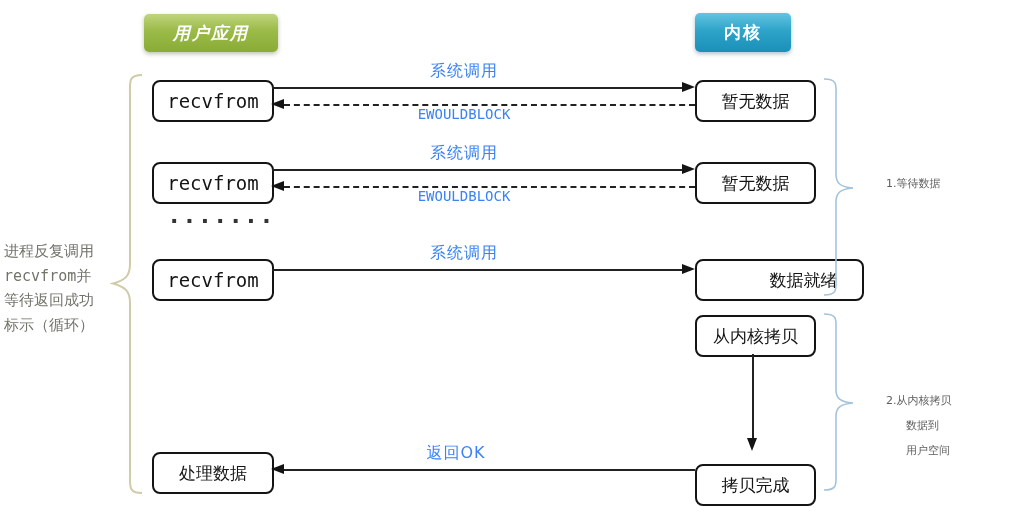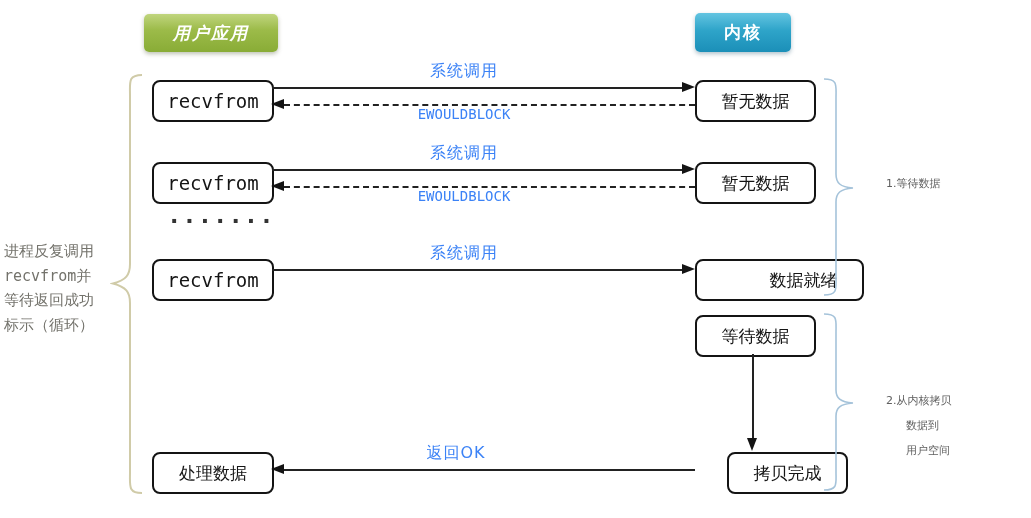--- a/index.html
+++ b/index.html
@@ -81,24 +81,24 @@
   <div class="lbl mono" style="left:464px;top:188px;">EWOULDBLOCK</div>
 
   <div class="dots">·······</div>
 
   <div class="nbox mono" style="left:152px;top:259px;width:118px;height:38px;">recvfrom</div>
   <div class="nbox" style="left:695px;top:259px;width:117px;height:38px;padding-left:48px;">数据就绪</div>
   <div class="hline" style="left:272px;top:269px;width:412px;"></div>
   <div class="ah r" style="left:682px;top:264px;"></div>
   <div class="lbl" style="left:464px;top:243px;">系统调用</div>
 
-  <div class="nbox" style="left:695px;top:315px;width:117px;height:38px;">等待数据</div>
+  <div class="nbox" style="left:695px;top:315px;width:117px;height:38px;">从内核拷贝</div>
   <div class="vline" style="left:752px;top:354px;height:86px;"></div>
   <div class="ah d" style="left:747px;top:438px;"></div>
-  <div class="nbox" style="left:695px;top:452px;width:117px;height:38px;margin-left:32px;">拷贝完成</div>
+  <div class="nbox" style="left:695px;top:464px;width:117px;height:38px;">拷贝完成</div>
 
   <div class="nbox" style="left:152px;top:452px;width:118px;height:38px;">处理数据</div>
   <div class="hline" style="left:284px;top:469px;width:411px;"></div>
   <div class="ah l" style="left:271px;top:464px;"></div>
   <div class="lbl" style="left:456px;top:443px;">返回OK</div>
 
   <svg class="brace" style="left:818px;top:78px;" width="40" height="218" viewBox="0 0 40 218">
     <path d="M6,1 C20,1 18,7 18,20 L18,96 C18,105 22,109 35,110 C22,111 18,115 18,124 L18,198 C18,211 20,217 6,217" fill="none" stroke="#a5c3da" stroke-width="1.6"></path>
   </svg>
   <div class="anno" style="left:886px;top:159px;">

